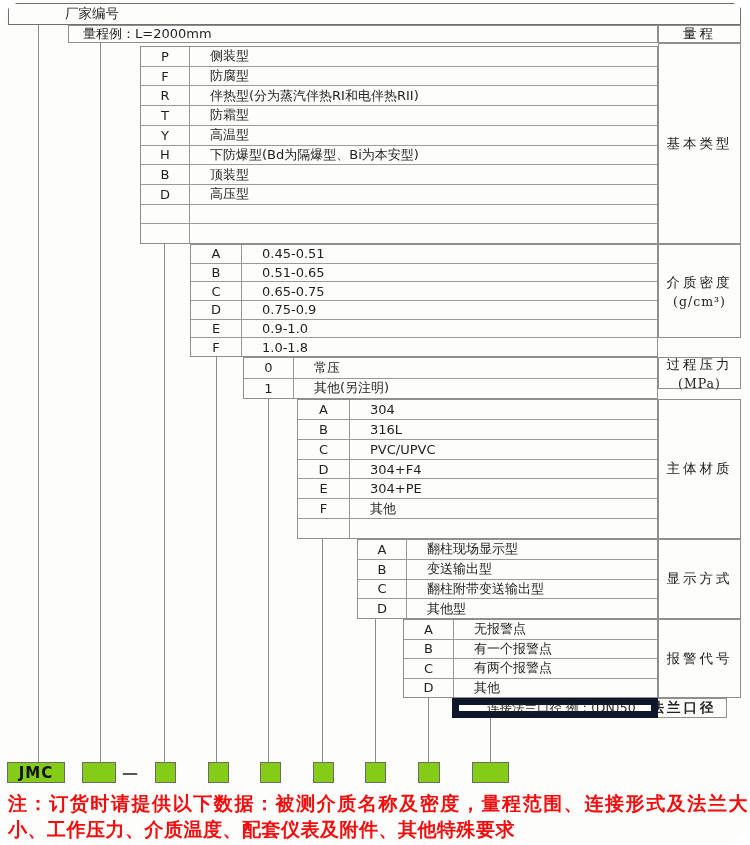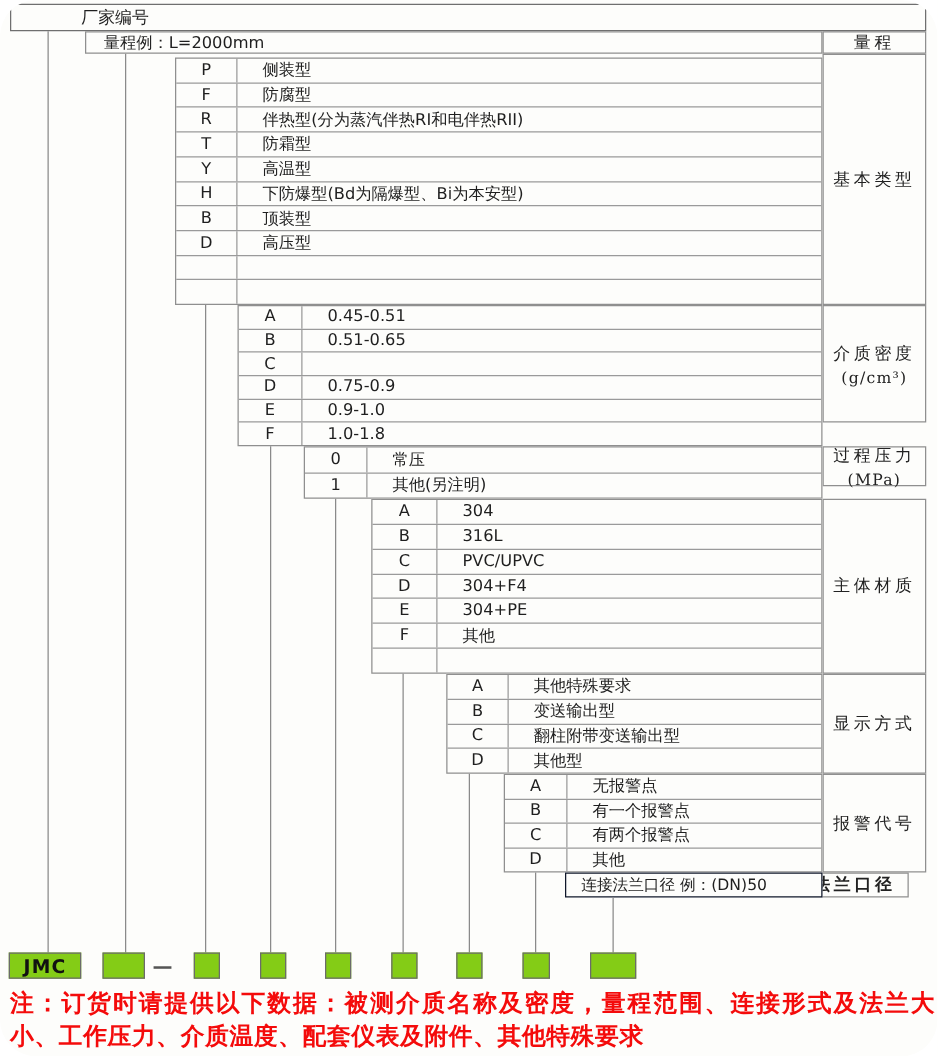--- a/index.html
+++ b/index.html
@@ -19,21 +19,21 @@
              align-items:center;justify-content:center;font-size:13px;flex:none;}
   .sec .desc{flex:1;display:flex;align-items:center;padding-left:20px;font-size:13px;
              white-space:nowrap;overflow:hidden;}
   .conn{width:1px;background:#8a8a8a;}
   .mbox{border:1px solid #6b6b6b;background:#84cc16;display:flex;align-items:center;
         justify-content:center;}
   .jmc{font-weight:bold;font-size:15px;letter-spacing:1px;color:#111;}
   .sep{display:flex;align-items:center;justify-content:center;font-weight:bold;color:#555;}
   .note{font-size:19px;font-weight:bold;color:#f40b0b;line-height:1.35;
         letter-spacing:0.5px;text-align:justify;}
-  .flange{border:1px solid #0f172a;display:flex;align-items:center;padding-left:12px;
+  .flange{border:7px solid #0f172a;display:flex;align-items:center;padding-left:28px;
           font-size:12.5px;background:#fdfdfb;white-space:nowrap;}
 </style>
 </head>
 <body>
 
 <div class="canvas">
 
   <div class="abs cellbox titlebox" style="left:8px;top:3px;width:733px;height:22px;padding-left:56px;">
     <span>厂家编号</span>
   </div>
@@ -114,20 +114,21 @@
       <div class="row">
         <div class="code">A</div>
         <div class="desc">0.45-0.51</div>
       </div>
       <div class="row">
         <div class="code">B</div>
         <div class="desc">0.51-0.65</div>
       </div>
       <div class="row">
         <div class="code">C</div>
+        <div class="desc">0.65-0.75</div>
       </div>
       <div class="row">
         <div class="code">D</div>
         <div class="desc">0.75-0.9</div>
       </div>
       <div class="row">
         <div class="code">E</div>
         <div class="desc">0.9-1.0</div>
       </div>
       <div class="row">
@@ -171,21 +172,21 @@
         <div class="desc">其他</div>
       </div>
       <div class="row">
         <div class="code"></div>
         <div class="desc"></div>
       </div>
     </div>
   <div class="abs sec" style="left:357px;top:539px;width:301px;height:80px;--cw:48px;">
       <div class="row">
         <div class="code">A</div>
-        <div class="desc">其他特殊要求</div>
+        <div class="desc">翻柱现场显示型</div>
       </div>
       <div class="row">
         <div class="code">B</div>
         <div class="desc">变送输出型</div>
       </div>
       <div class="row">
         <div class="code">C</div>
         <div class="desc">翻柱附带变送输出型</div>
       </div>
       <div class="row">

